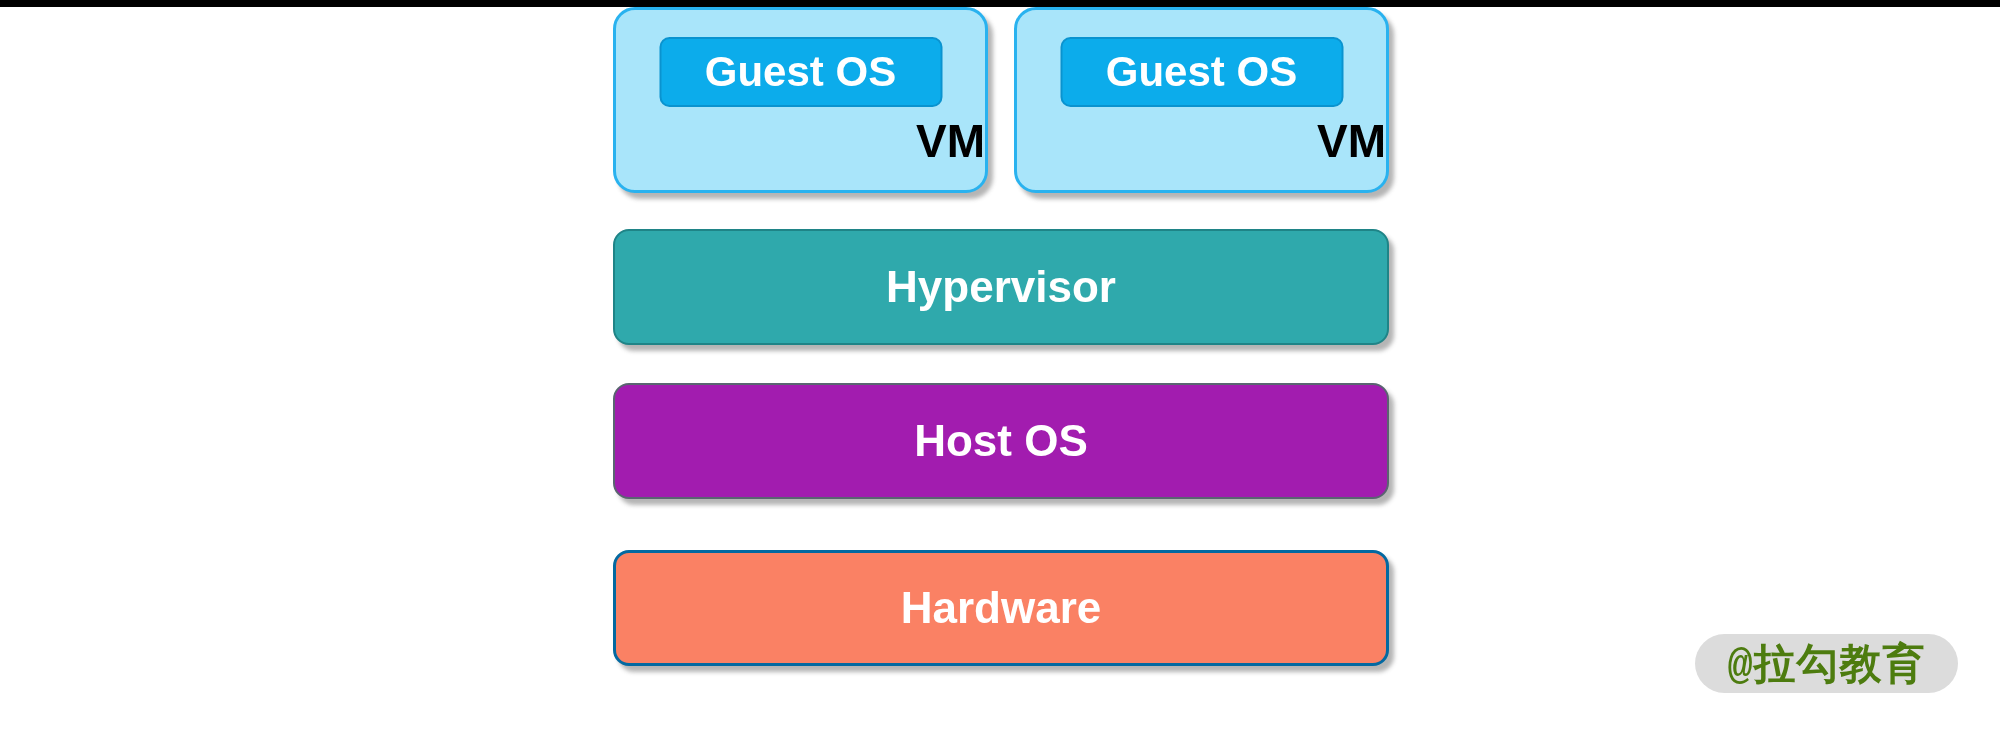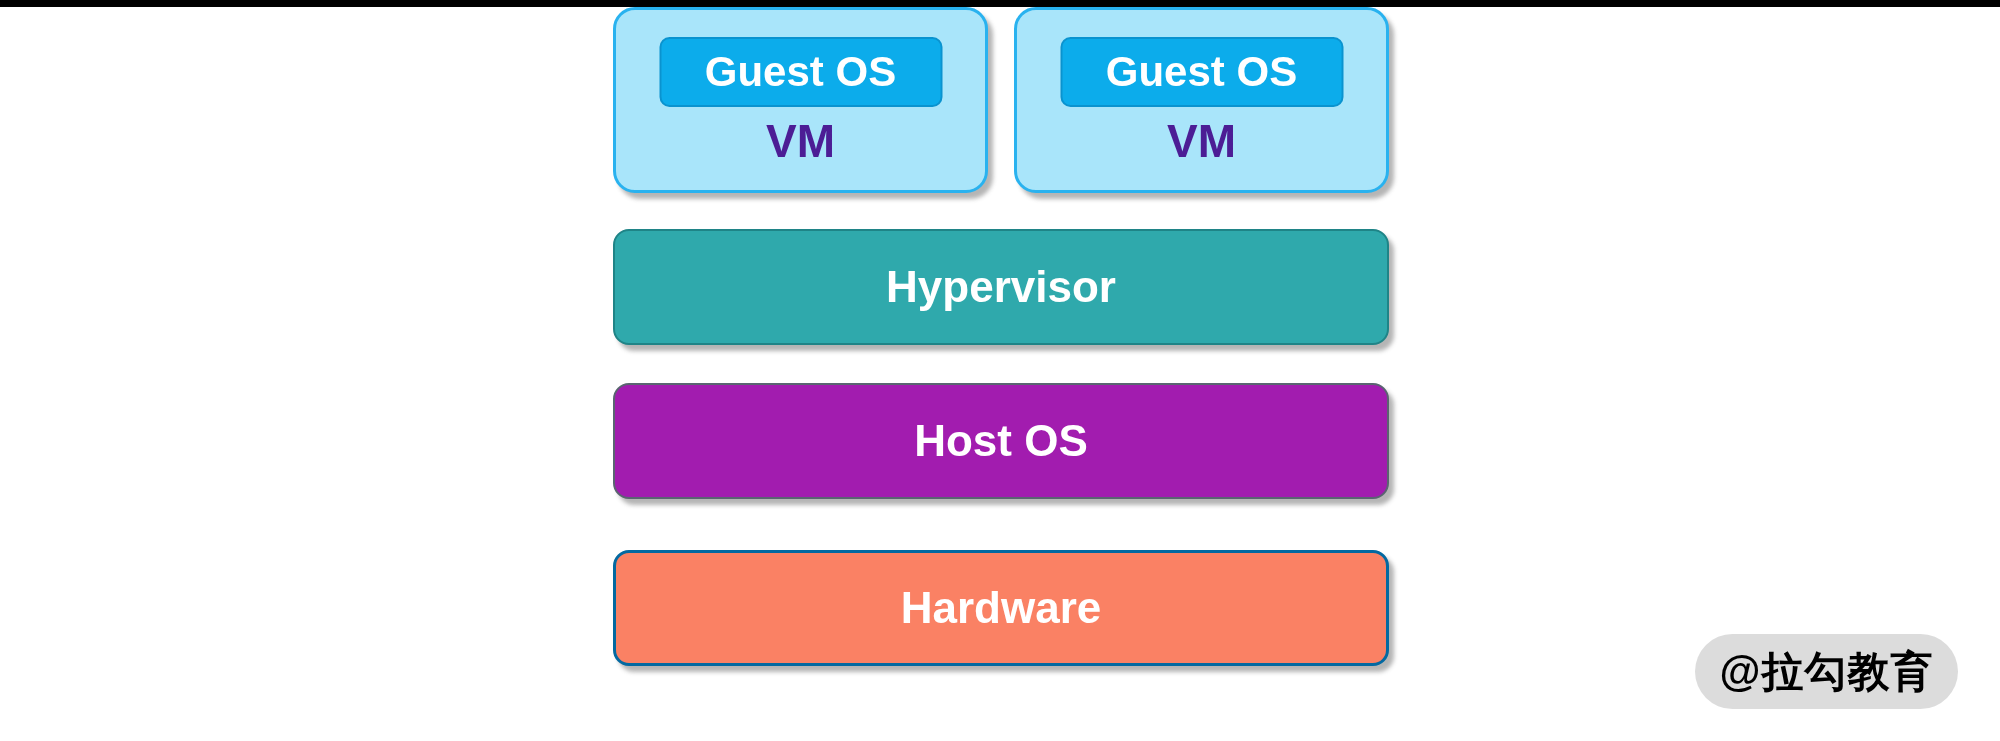--- a/index.html
+++ b/index.html
@@ -54,22 +54,22 @@
     color: #FFFFFF;
     font-size: 42px;
     font-weight: bold;
   }
 
   .vm-label {
     position: absolute;
     left: 0;
     bottom: 22px;
     width: 100%;
-    text-align: center;
-    color: #4c1d95;
+    text-align: right;
+    color: #000000;
     font-size: 46px;
     font-weight: bold;
   }
 
   
   .layer-bar {
     position: absolute;
     left: 613px;
     width: 776px;
     height: 116px;
@@ -98,30 +98,31 @@
     background: #FA8164;
     border: 3px solid #0369a1;
   }
 
   
   .watermark {
     position: absolute;
     left: 1695px;
     top: 634px;
     width: 263px;
-    height: 75px;
+    height: 59px;
     background: #DCDCDC;
     border-radius: 38px;
     display: flex;
     align-items: center;
     justify-content: center;
-    color: #000000;
+    color: #4d7c0f;
     font-size: 42px;
     font-weight: bold;
     letter-spacing: 1px;
+    font-family: Liberation Mono, monospace;
   }
 </style>
 </head>
 <body>
 
 <div class="top-bar"></div>
 
 <div class="vm-box vm-1">
   <div class="guest-os-btn">Guest OS</div>
   <div class="vm-label">VM</div>

